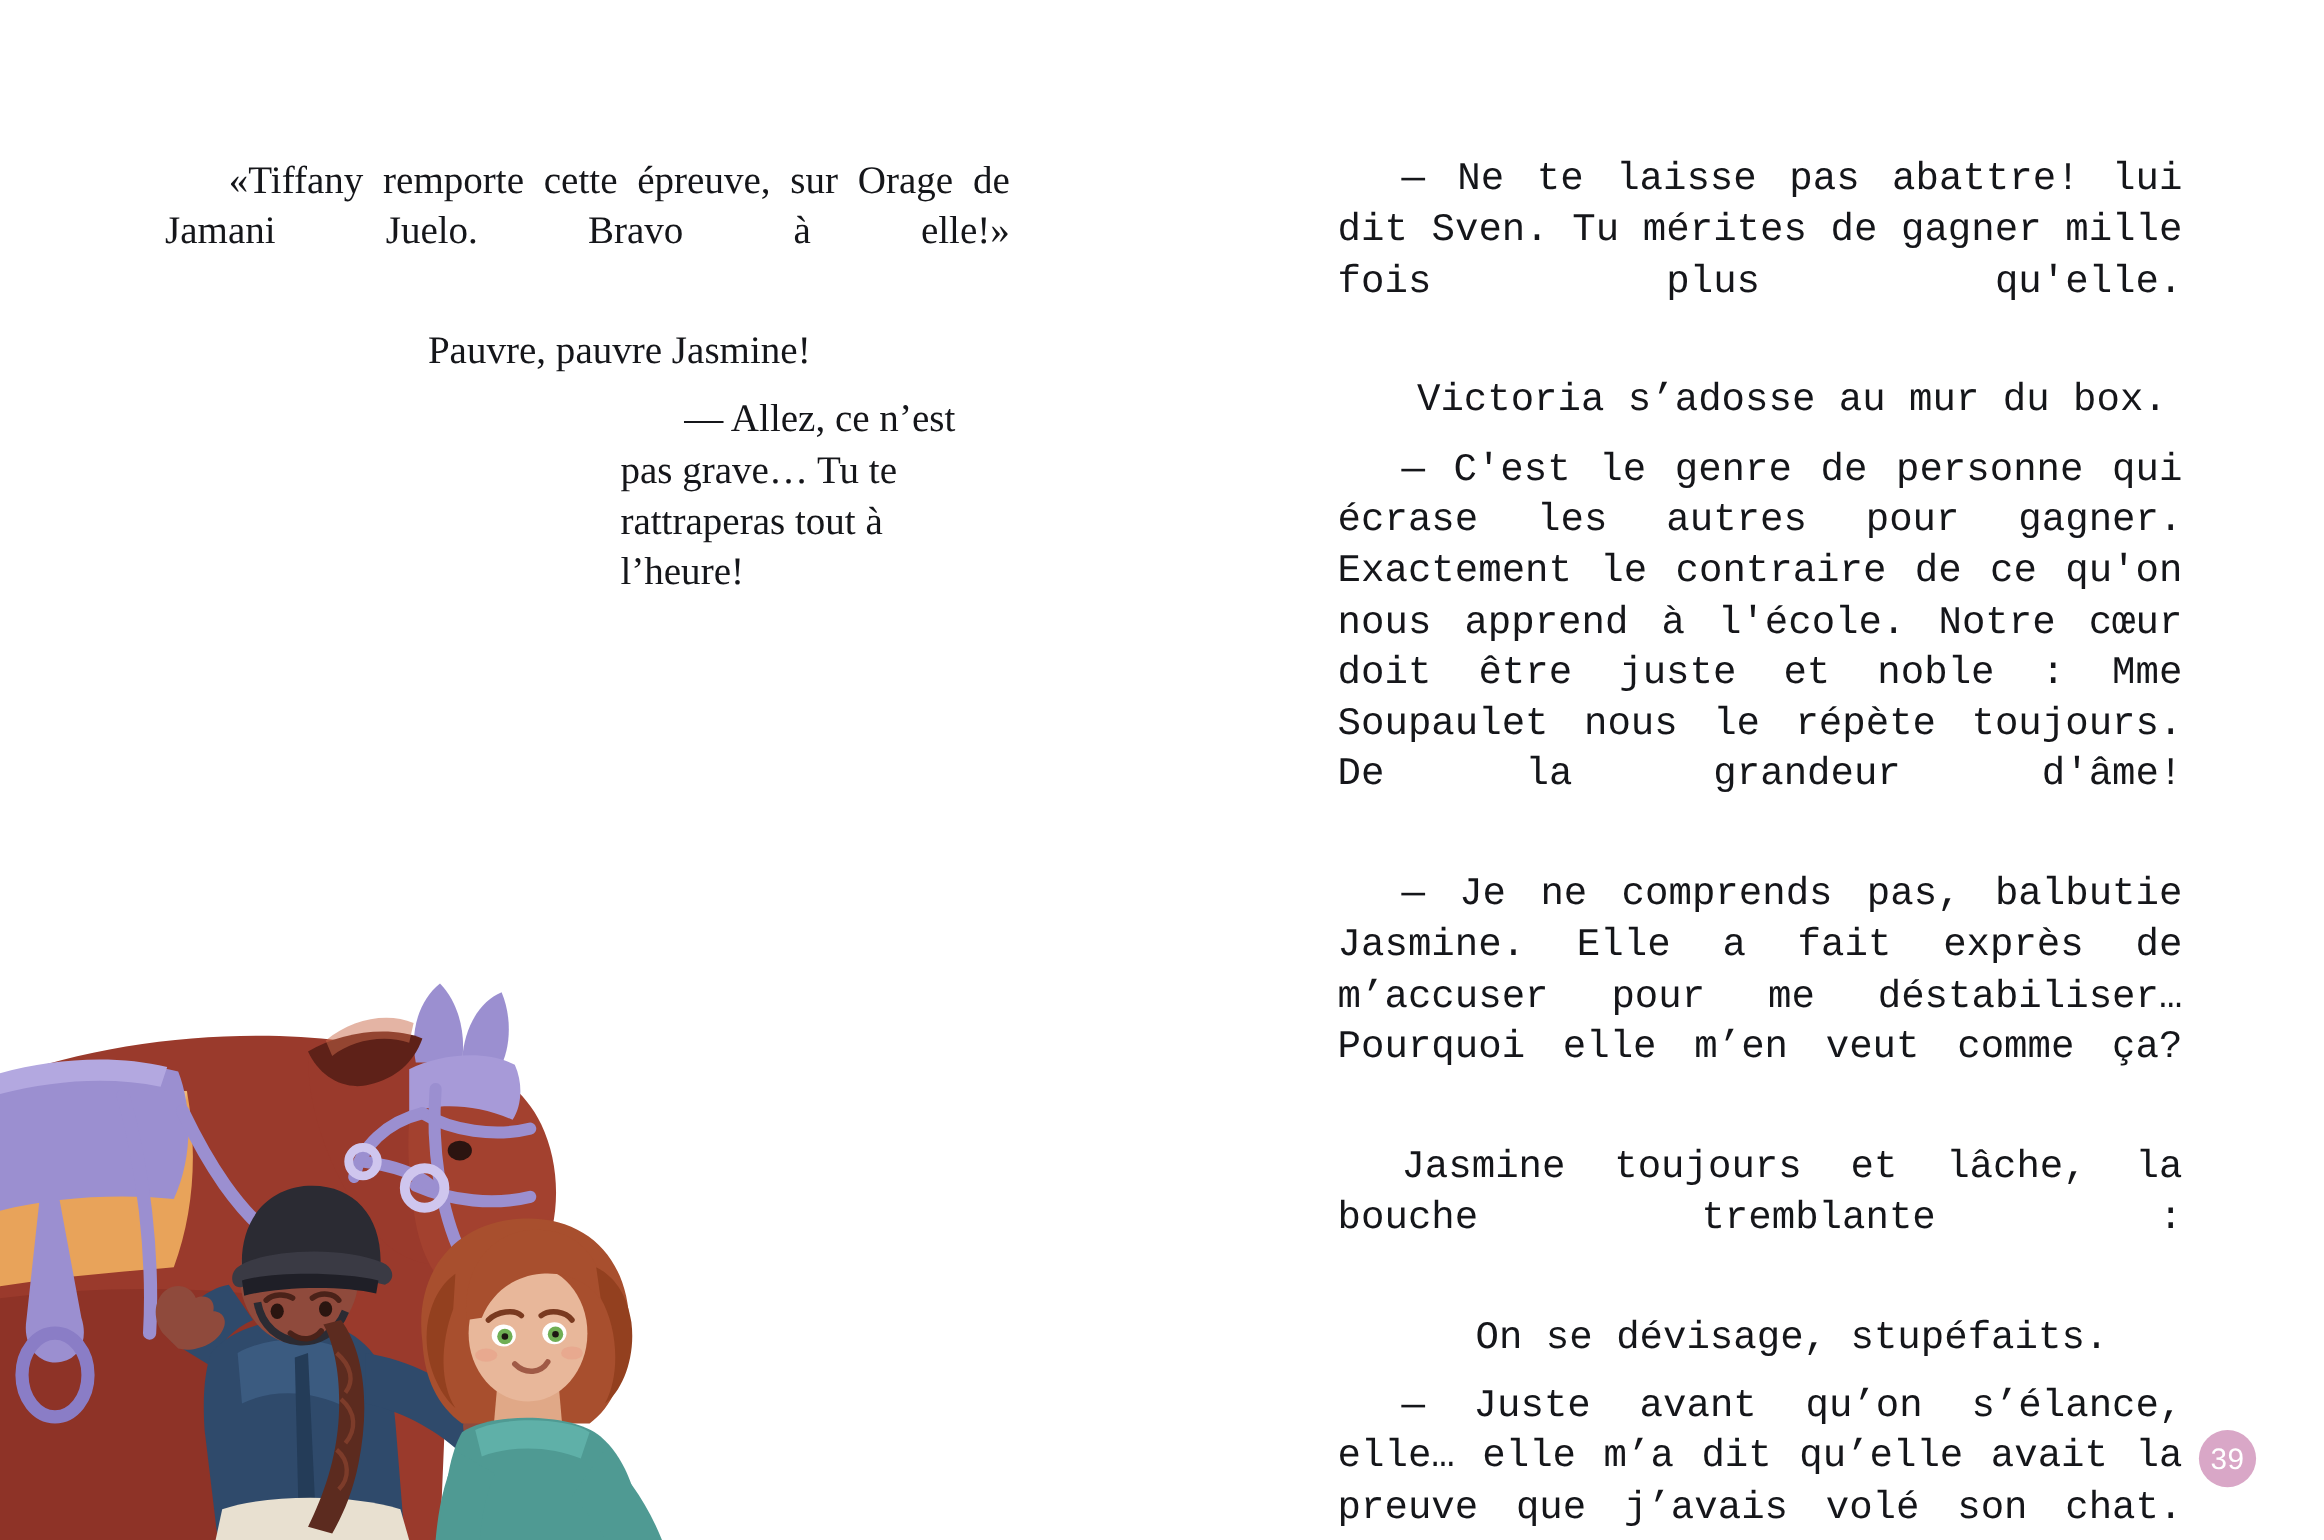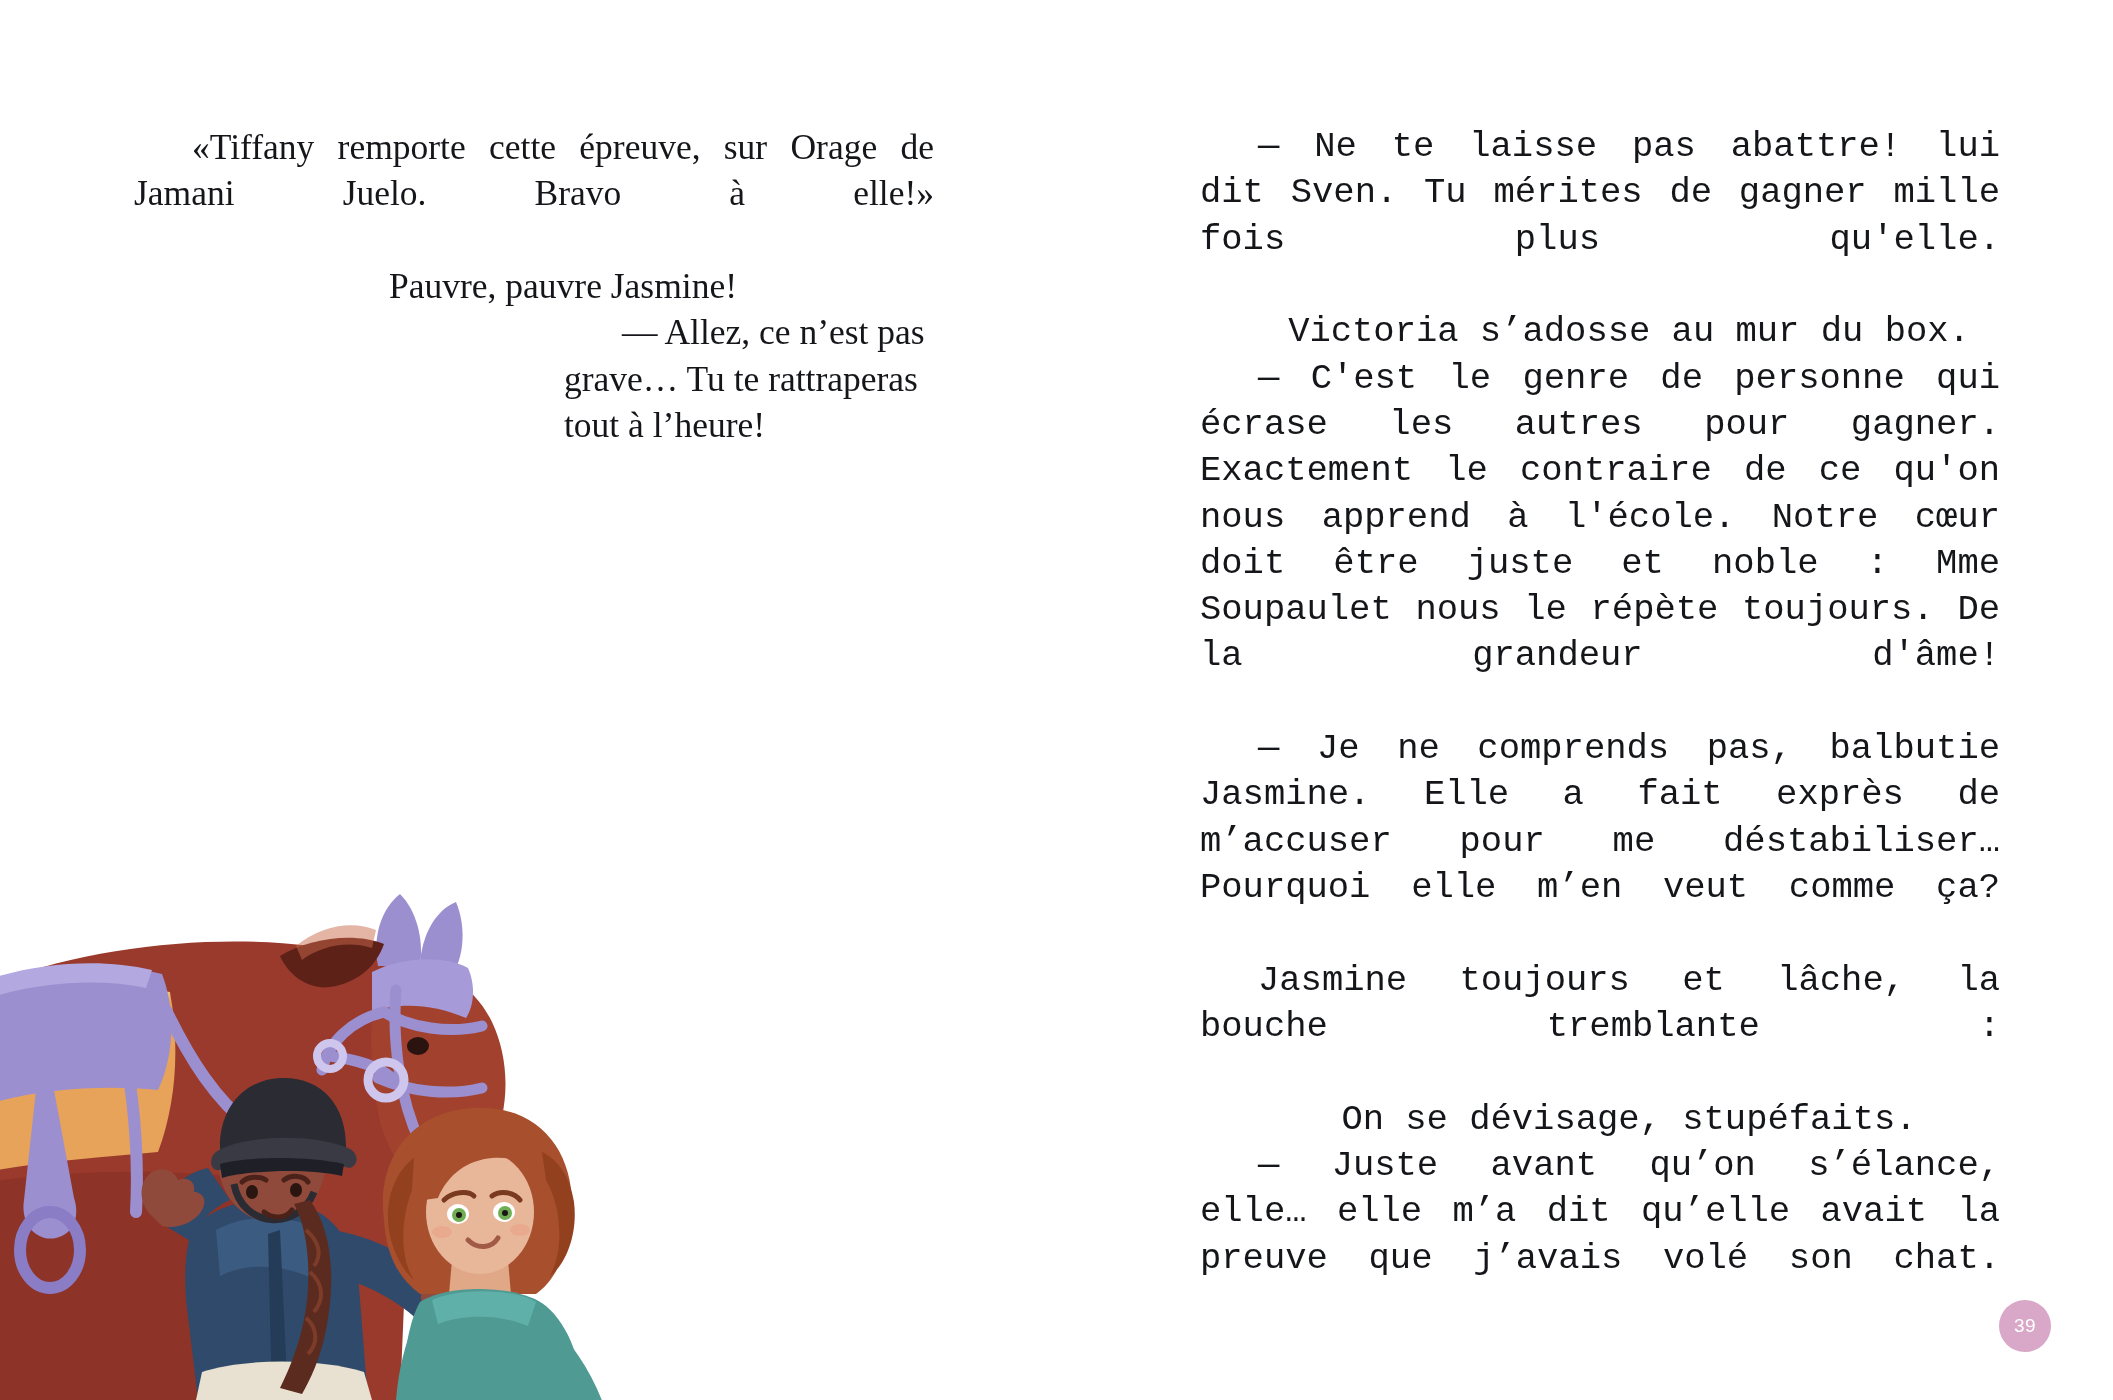--- a/index.html
+++ b/index.html
@@ -34,21 +34,21 @@
   .col-left {
     left: 134px;
     width: 800px;
   }
   .col-right {
     left: 1200px;
     width: 800px;
     font-family: Liberation Mono, monospace;
   }
   .col p {
-    margin: 0;
+    margin: 16px;
   }
   .col p.indent {
     text-indent: 58px;
   }
   
   .col p::after {
     content: "";
     display: inline-block;
     width: 100%;
   }
@@ -83,21 +83,21 @@
   .page-number {
     position: absolute;
     right: 62px;
     bottom: 48px;
     width: 52px;
     height: 52px;
     border-radius: 50%;
     background: #d9a7c7;
     color: #ffffff;
     font-family: "Liberation Sans", sans-serif;
-    font-size: 19px;
+    font-size: 27px;
     display: flex;
     align-items: center;
     justify-content: center;
     letter-spacing: 0.5px;
   }
 </style>
 </head>
 <body>
 
 <div class="page">

